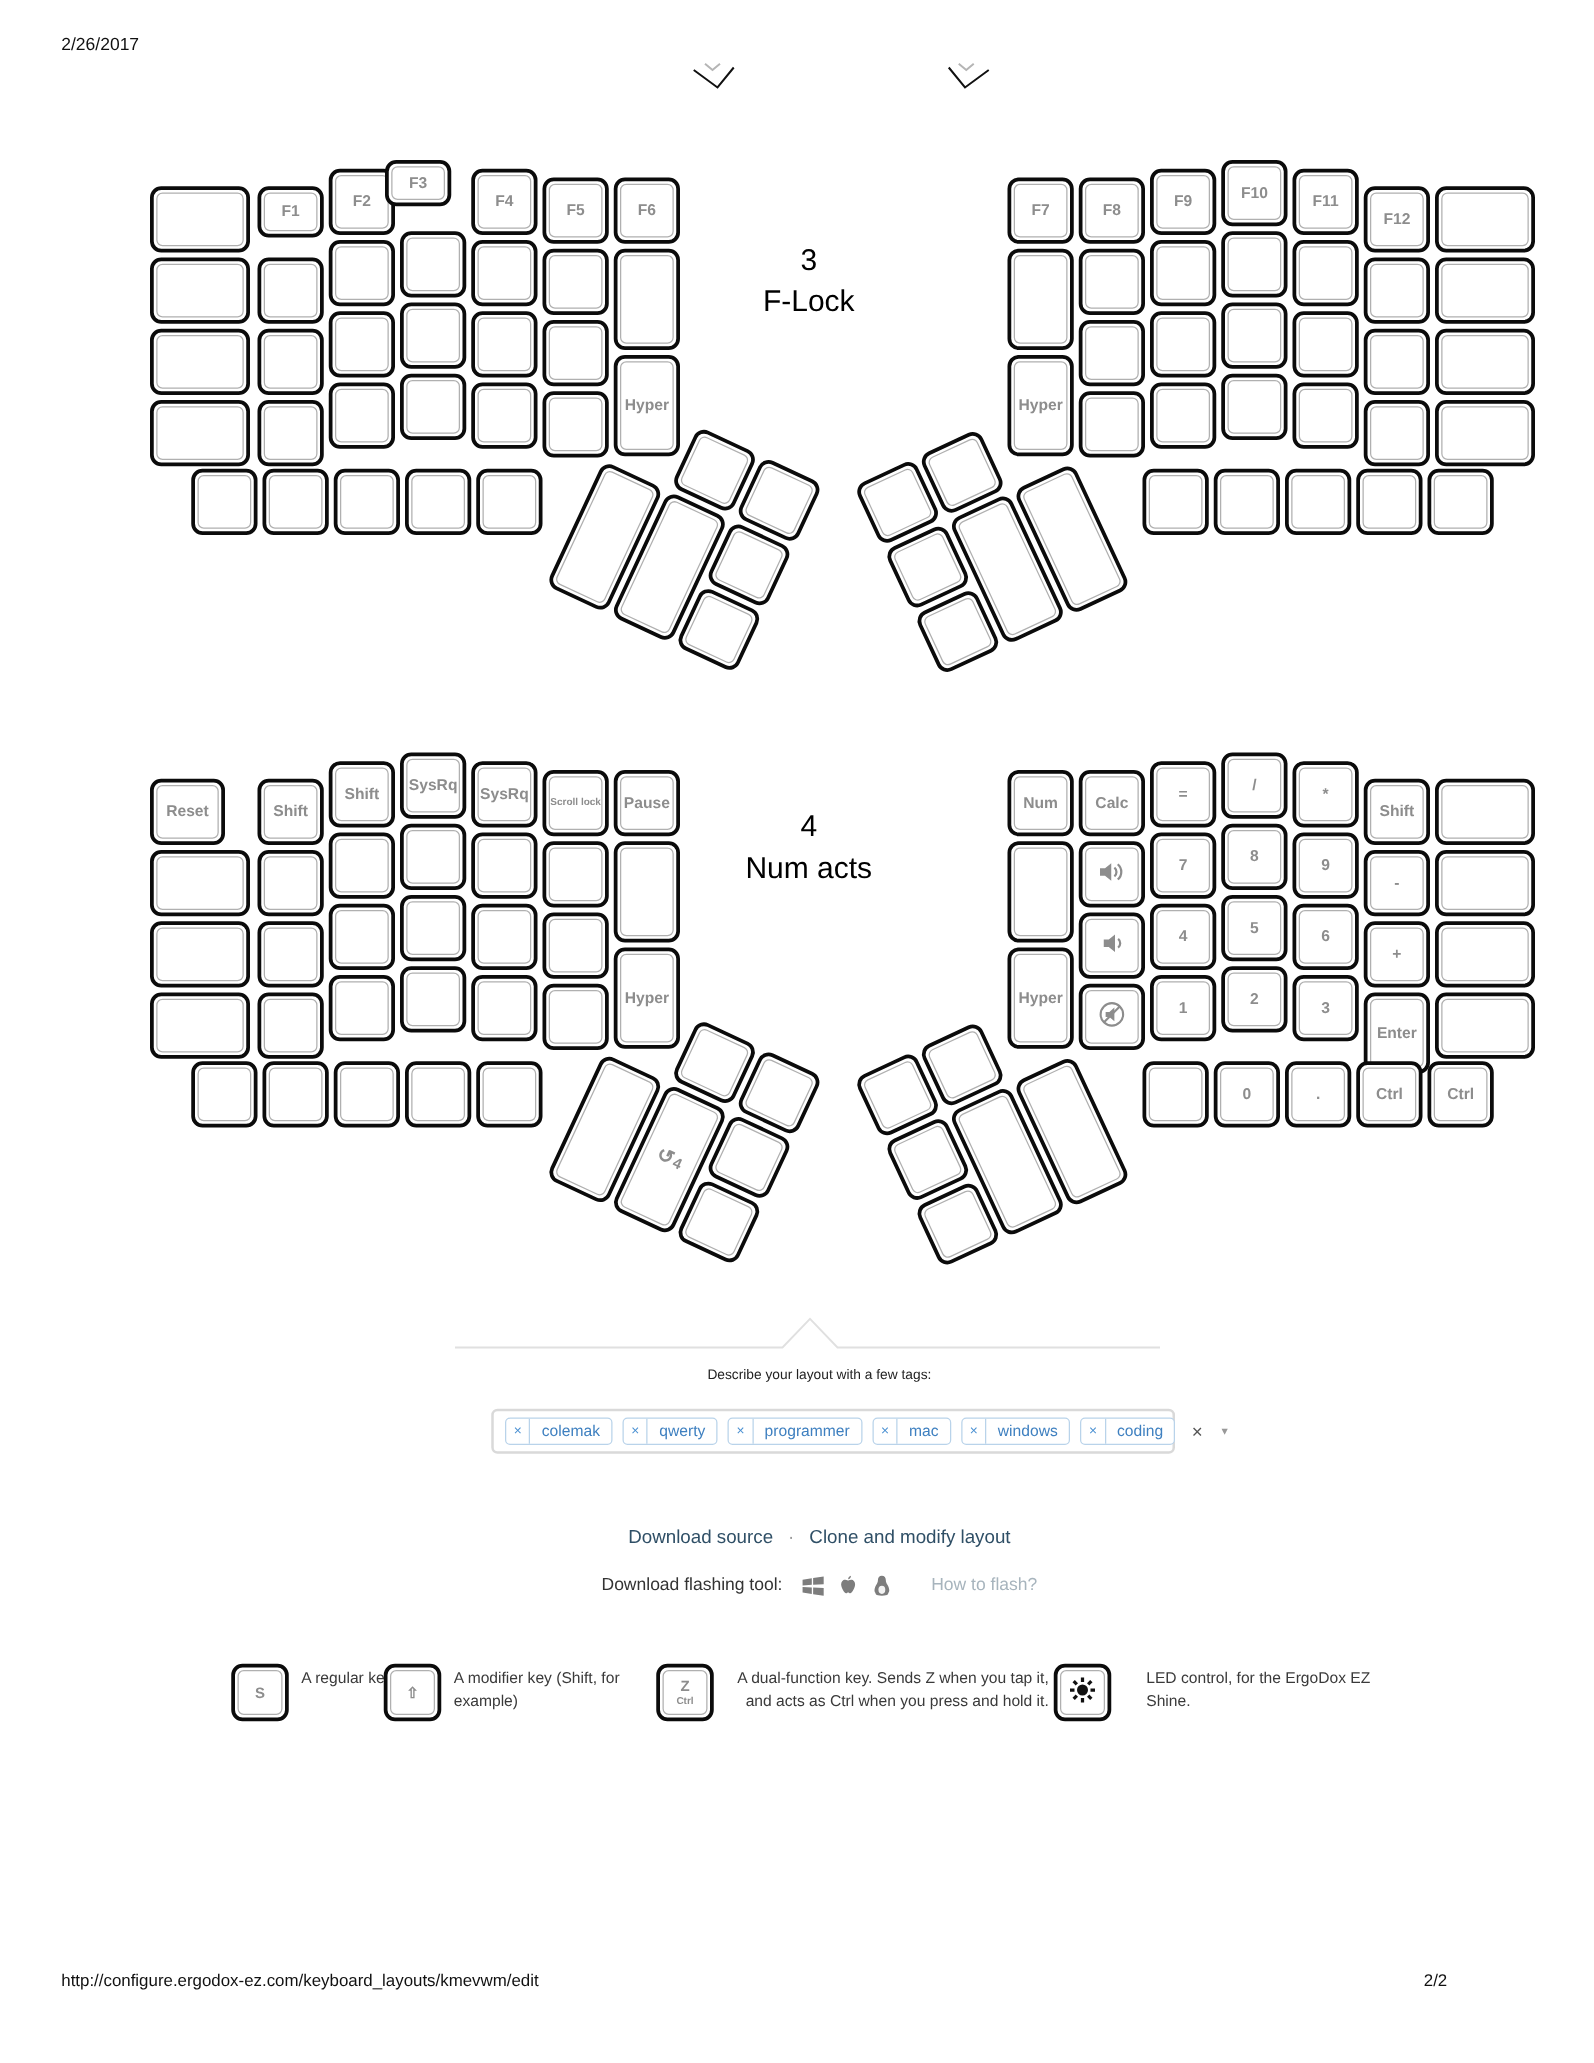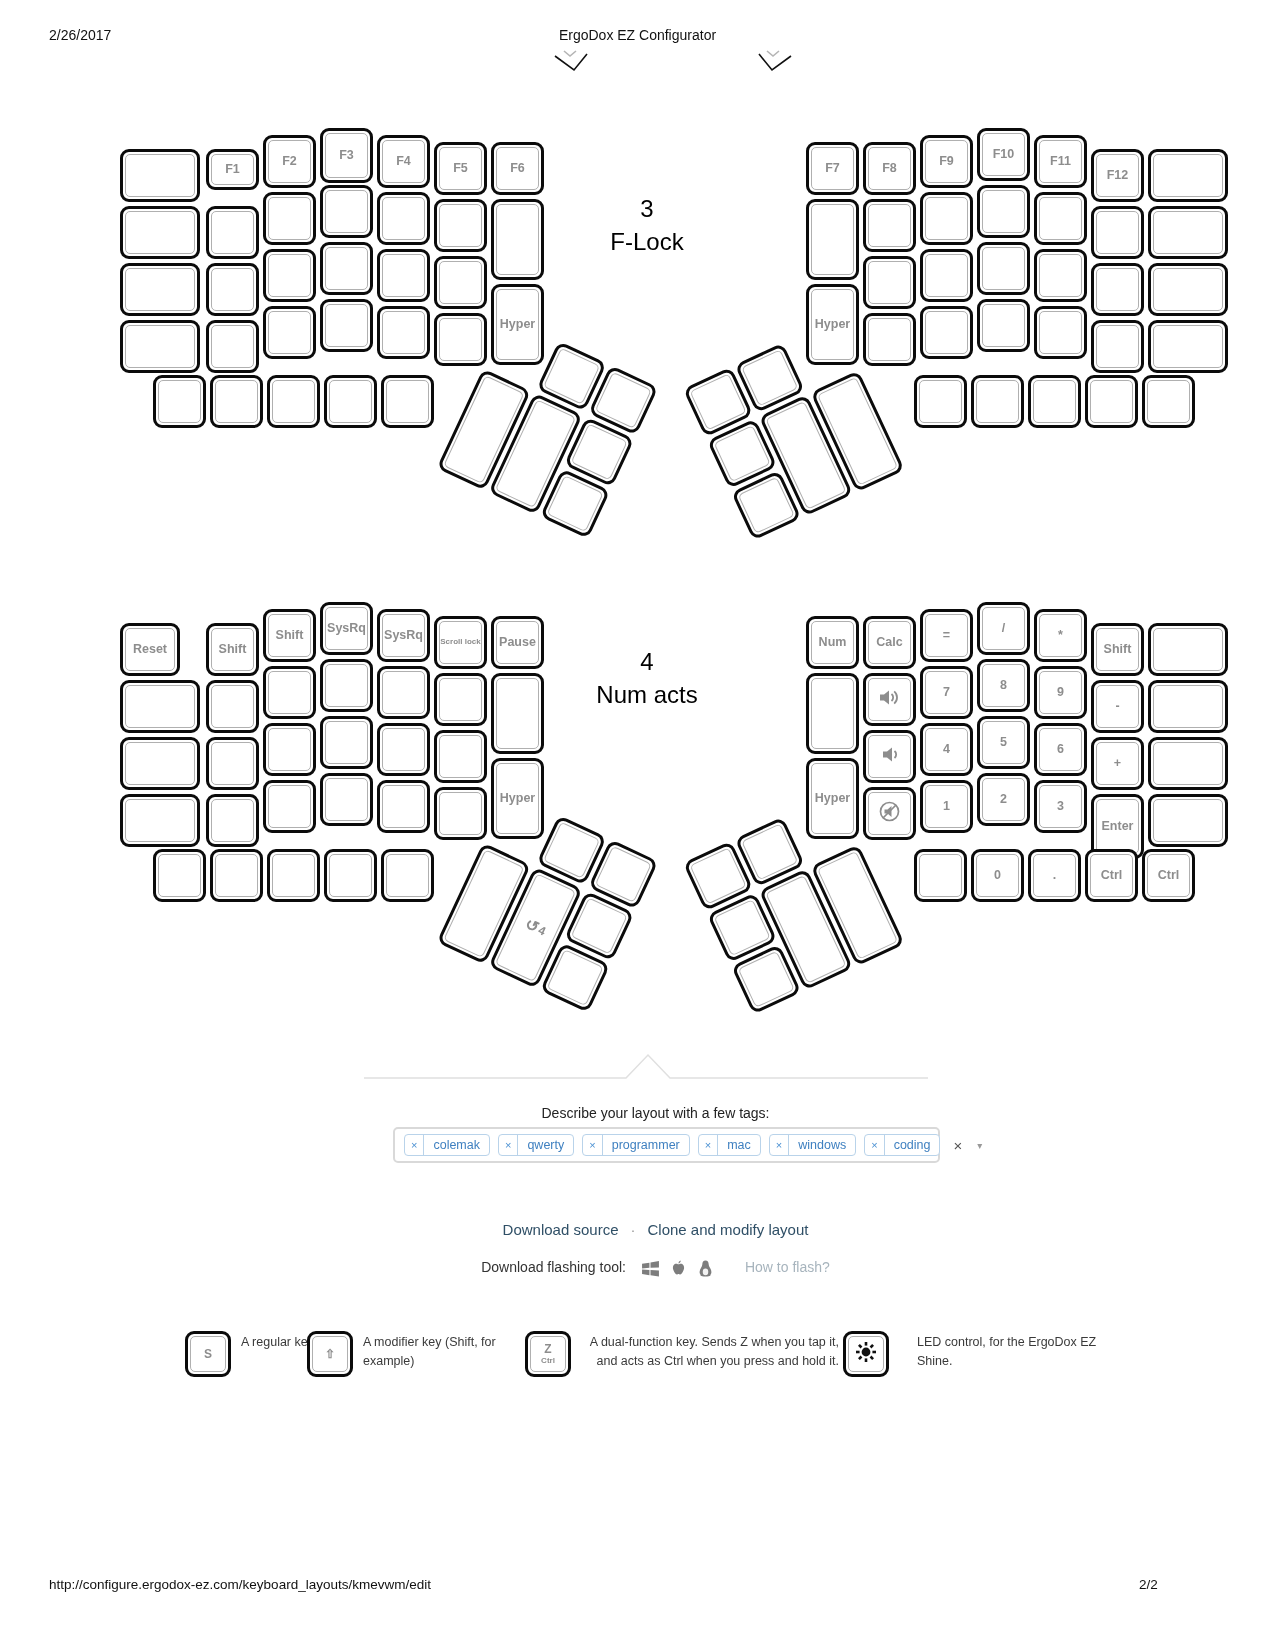--- a/index.html
+++ b/index.html
@@ -17,21 +17,21 @@
       border-radius:5px;display:flex;align-items:center;justify-content:center;
       color:#8d8d8d;font-weight:bold;font-size:12.5px;text-align:center;line-height:1.05;overflow:hidden;}
   .key .inner.tiny{font-size:8px;}
   .thumb{position:absolute;width:171px;height:171px;transform-origin:85.5px 85.5px;}
   .layer-label{position:absolute;width:220px;text-align:center;font-size:24px;color:#000;line-height:33px;}
 
   .cutoff{position:absolute;left:548px;top:46px;}
   .divider-svg{position:absolute;left:360px;top:1050px;}
 
   .center-wrap{position:absolute;left:36px;right:0;text-align:center;}
-  .prompt{top:1094px;font-size:14px;color:#222;margin-top:11px;}
+  .prompt{top:1094px;font-size:11px;color:#222;}
   .tags-box{position:absolute;left:393px;top:1127px;width:547px;height:36px;border:2px solid #d9d9d9;
       border-radius:5px;box-sizing:border-box;display:flex;align-items:center;padding-left:9px;gap:8px;background:#fff;}
   .pill{display:inline-flex;align-items:stretch;border:1.5px solid #b9d3ea;border-radius:4px;font-size:12.5px;background:#fff;}
   .pill-x{padding:3px 6px;border-right:1.5px solid #b9d3ea;color:#4a90d2;font-size:11px;display:flex;align-items:center;cursor:pointer;}
   .pill-label{padding:3px 9px;color:#3f80c0;display:flex;align-items:center;}
   .tags-clear{color:#555;font-size:15px;margin-left:5px;cursor:pointer;}
   .tags-caret{color:#999;font-size:10px;margin-left:7px;cursor:pointer;}
 
   .links-row{top:1221px;font-size:15px;}
   .links-row a{color:#2f4f66;text-decoration:none;cursor:pointer;}
@@ -48,21 +48,20 @@
   .legend-key .t{font-size:12px;line-height:13px;}
   .legend-key .b{font-size:8px;line-height:10px;}
   .legend-text{position:absolute;left:56px;top:2px;font-size:12.5px;color:#3a3a3a;line-height:1.55;}
 </style>
 </head>
 <body>
 
 <div class="page">
 
   <span class="hdr-text" style="left:49px">2/26/2017</span>
-  <div class="hdr-title">ErgoDox EZ Configurator</div>
 
   <svg class="cutoff" width="260" height="30" viewBox="0 0 260 30">
     <path d="M7 10 L26 24 L39 8" fill="none" stroke="#111" stroke-width="1.6"></path>
     <path d="M16 5 l6 5 l6 -5" fill="none" stroke="#b5b5b5" stroke-width="1.6"></path>
     <path d="M211 8 L224 24 L243 10" fill="none" stroke="#111" stroke-width="1.6"></path>
     <path d="M219 5 l6 5 l6 -5" fill="none" stroke="#b5b5b5" stroke-width="1.6"></path>
   </svg>
 
   <div id="layers-root">
       <div class="layer">
@@ -96,21 +95,21 @@
           </div>
           <div class="key" style="left: 263px; top: 192px; width: 53px; height: 53px;">
             <div class="inner"></div>
           </div>
           <div class="key" style="left: 263px; top: 249px; width: 53px; height: 53px;">
             <div class="inner"></div>
           </div>
           <div class="key" style="left: 263px; top: 306px; width: 53px; height: 53px;">
             <div class="inner"></div>
           </div>
-          <div class="key" style="left: 320px; top: 128px; width: 53px; height: 55px;">
+          <div class="key" style="left: 308px; top: 128px; width: 53px; height: 37px;">
             <div class="inner">F3</div>
           </div>
           <div class="key" style="left: 320px; top: 185px; width: 53px; height: 53px;">
             <div class="inner"></div>
           </div>
           <div class="key" style="left: 320px; top: 242px; width: 53px; height: 53px;">
             <div class="inner"></div>
           </div>
           <div class="key" style="left: 320px; top: 299px; width: 53px; height: 53px;">
             <div class="inner"></div>

